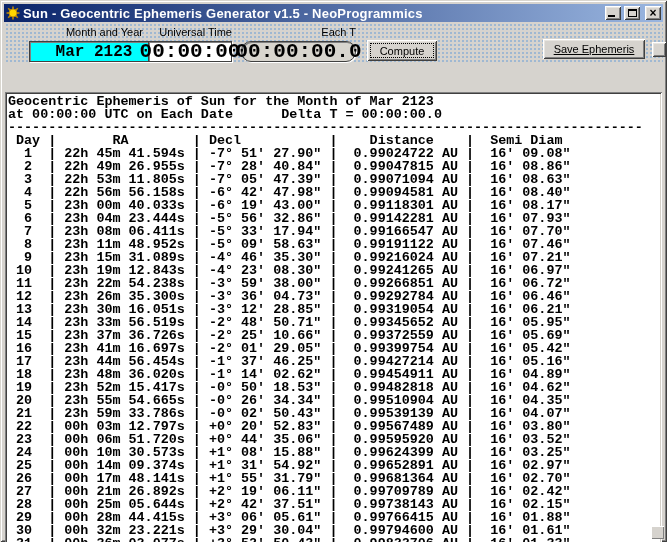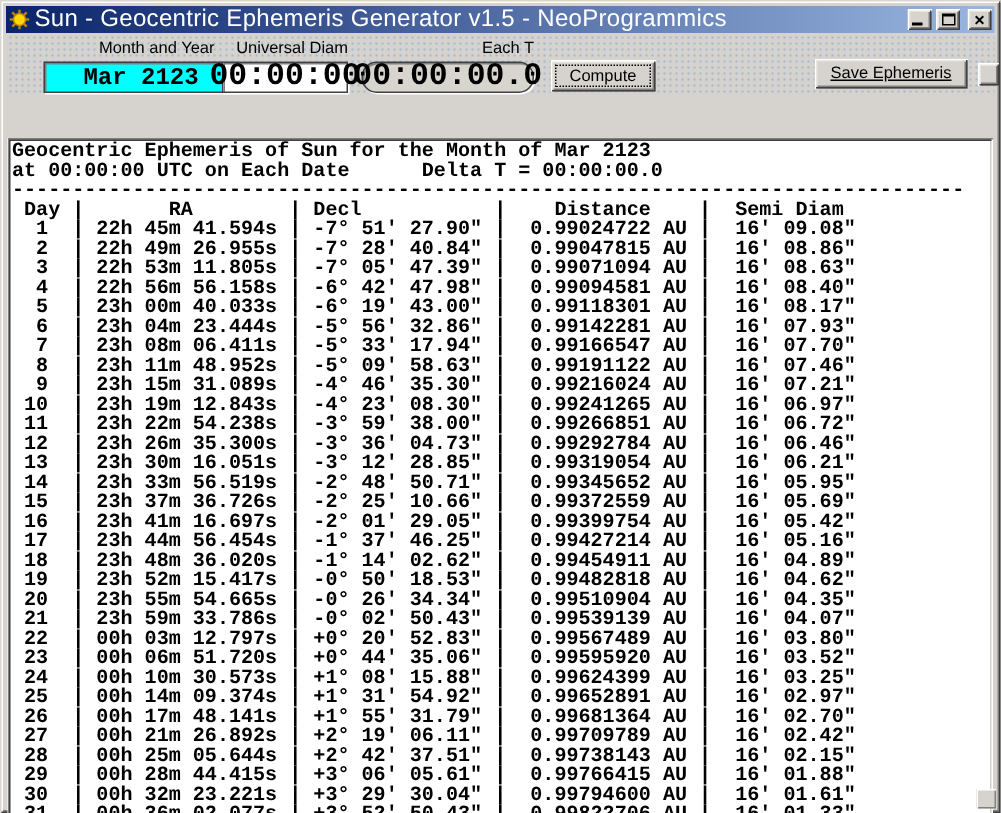--- a/index.html
+++ b/index.html
@@ -17,21 +17,21 @@
       inset -1px -1px 0 #404040,
       inset 2px 2px 0 #ffffff,
       inset -2px -2px 0 #808080;
   }
   .titlebar{
     position:absolute;left:4px;top:4px;width:659px;height:18px;
     background:linear-gradient(90deg,var(--titlebar-start),var(--titlebar-end));
     display:flex;align-items:center;padding:0 2px;gap:3px;
   }
   .titlebar .title{
-    color:#fff;font-size:16px;font-weight:normal;white-space:nowrap;
+    color:#fff;font-size:13px;font-weight:bold;white-space:nowrap;
     flex:1;overflow:hidden;letter-spacing:.2px;
   }
   .sun-icon{width:14px;height:14px;display:inline-block;flex:0 0 14px;}
   .winbtn{
     width:16px;height:14px;background:var(--face);flex:0 0 16px;
     box-shadow:inset 1px 1px 0 #fff,inset -1px -1px 0 #404040,inset 2px 2px 0 #e8e5e0,inset -2px -2px 0 #808080;
     display:flex;align-items:center;justify-content:center;position:relative;cursor:default;
   }
   .winbtn.close{margin-left:2px;}
   .glyph-min{position:absolute;left:3px;bottom:3px;width:7px;height:2px;background:#000;}
@@ -105,21 +105,21 @@
     <span class="winbtn">
         <span class="glyph-max"></span>
       </span>
     <span class="winbtn close">
         <span class="glyph-x">×</span>
       </span>
   </div>
 
   <div class="toolbar">
     <div class="tlabel" style="left:9px;width:130px;">Month and Year</div>
-    <div class="tlabel" style="left:143px;width:85px;">Universal Diam</div>
+    <div class="tlabel" style="left:143px;width:85px;">Universal Time</div>
     <div class="tlabel" style="left:237px;width:115px;">Each T</div>
 
     <div class="field" style="left:9px;width:130px;background:#00FFFF;font-size:16px;margin-left:16px;">Mar 2123</div>
     <div class="field" style="left:144px;width:84px;background:#FFFFFF;">00:00:00</div>
     <div class="field" style="left:237px;width:115px;background:#D8D5CE;border-radius:10px;">00:00:00.0</div>
 
     <button class="btn" style="left:363px;top:18px;width:70px;height:21px;border:0;">
       <span class="focusrect">Compute</span>
     </button>
 

